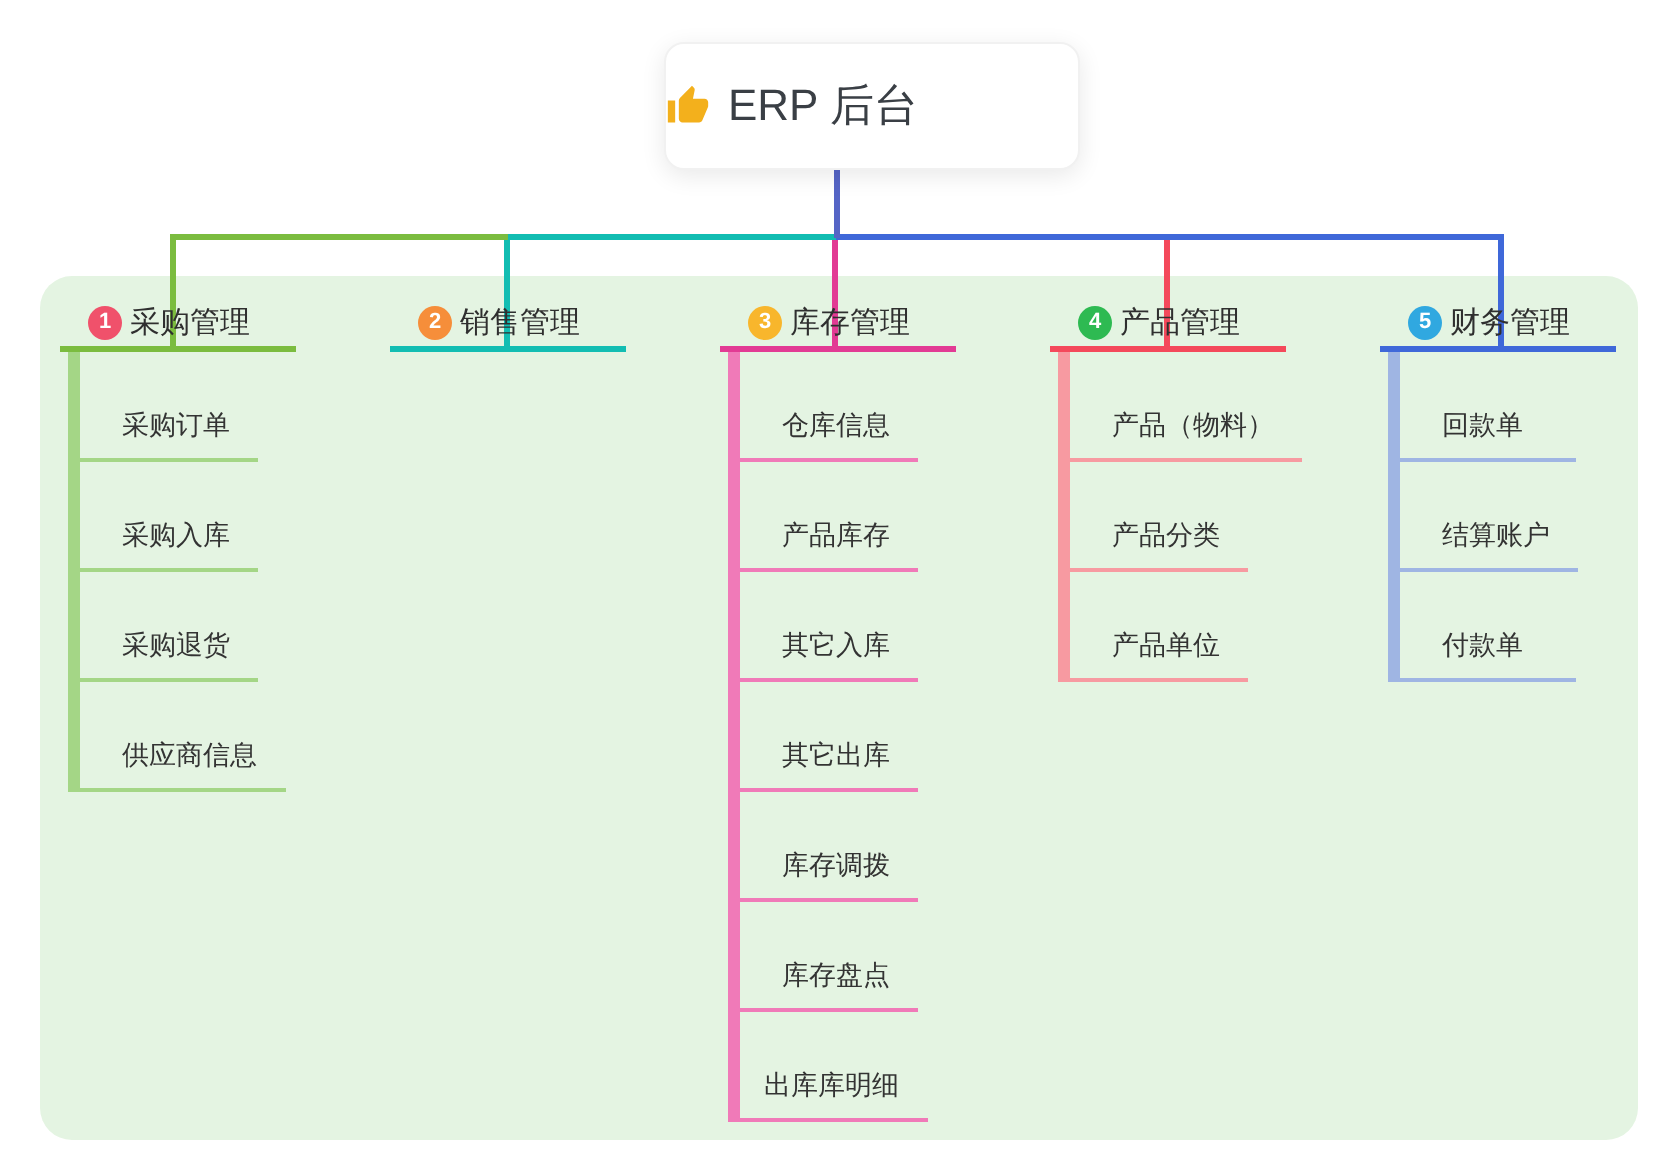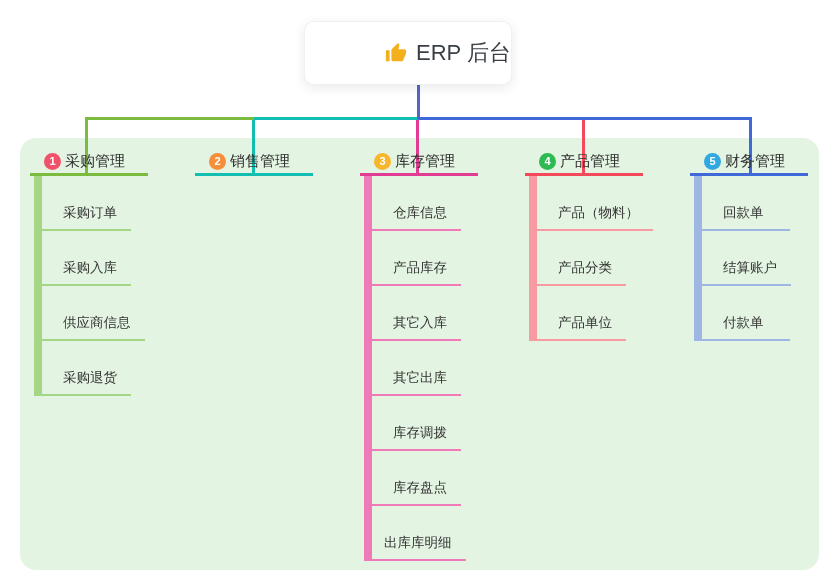--- a/index.html
+++ b/index.html
@@ -4,24 +4,24 @@
 <style>
   html,body { margin:0; padding:0; background:#ffffff; }
   body { font-family:"Liberation Sans","DejaVu Sans",sans-serif; }
   .canvas { position:relative; width:839px; height:588px; background:#ffffff; overflow:hidden; }
 
   
   .panel { position:absolute; left:20px; top:138px; width:799px; height:432px;
            background:#e4f4e2; border-radius:16px; }
 
   
-  .root-card { position:absolute; left:304px; top:21px; width:206px; height:62px;
+  .root-card { position:absolute; left:332px; top:21px; width:206px; height:62px;
                background:#ffffff; border:1px solid #f1f1f1; border-radius:10px;
                box-shadow:0 3px 12px rgba(0,0,0,.09);
-               display:flex; align-items:center; justify-content:flex-end; gap:9px;
+               display:flex; align-items:center; justify-content:flex-start; gap:9px;
                font-size:22px; color:#3a3f45; font-weight:500; }
   .root-card svg { display:block; }
 
   
   .line { position:absolute; }
   .stem  { left:417px; top:83px;  width:3px; height:36px; }
   .drop  { top:117px; width:3px; height:59px; }
   .drop1 { left:85px; }  .drop2 { left:252px; } .drop3 { left:416px; }
   .drop4 { left:582px; } .drop5 { left:749px; }
   .bus   { top:117px; height:3px; }
@@ -38,21 +38,21 @@
   .branch:nth-child(5){ left:690px; }
 
   .branch-header { box-sizing:border-box; width:118px; height:26px;
                    display:flex; align-items:center; gap:4px; padding-left:14px;
                    border-bottom:3px solid #999; }
   .badge { flex:0 0 auto; width:17px; height:17px; border-radius:50%;
            display:flex; align-items:center; justify-content:center;
            color:#ffffff; font-size:11px; font-weight:bold; line-height:1; }
   .branch-label { font-size:15px; color:#2f2f2f; font-weight:500; white-space:nowrap; }
 
-  .children { list-style:none; margin:0 0 0 4px; padding:0; border-left:8px solid #22c55e; }
+  .children { list-style:none; margin:0 0 0 4px; padding:0; border-left:6px solid #22c55e; }
   .children li { box-sizing:border-box; height:55px; width:max-content; min-width:88px;
                  padding:0 14px 7px 21px; border-bottom:2px solid #bbb;
                  display:flex; align-items:flex-end;
                  font-size:13.5px; color:#333333; white-space:nowrap; }
 </style>
 </head>
 <body>
 
 <div class="canvas">
 
@@ -77,22 +77,22 @@
 
   <div id="branches">
       <div class="branch">
         <div class="branch-header" style="border-bottom-color: rgb(123, 188, 63);">
           <span class="badge" style="background-color: rgb(240, 81, 107);">1</span>
           <span class="branch-label">采购管理</span>
         </div>
         <ul class="children" style="border-left-color: rgb(164, 214, 134);">
           <li style="border-bottom-color: rgb(164, 214, 134);">采购订单</li>
           <li style="border-bottom-color: rgb(164, 214, 134);">采购入库</li>
+          <li style="border-bottom-color: rgb(164, 214, 134);">采购退货</li>
           <li style="border-bottom-color: rgb(164, 214, 134);">供应商信息</li>
-          <li style="border-bottom-color: rgb(164, 214, 134);">采购退货</li>
         </ul>
       </div>
       <div class="branch">
         <div class="branch-header" style="border-bottom-color: rgb(18, 189, 178);">
           <span class="badge" style="background-color: rgb(246, 142, 58);">2</span>
           <span class="branch-label">销售管理</span>
         </div>
       </div>
       <div class="branch">
         <div class="branch-header" style="border-bottom-color: rgb(226, 59, 148);">

